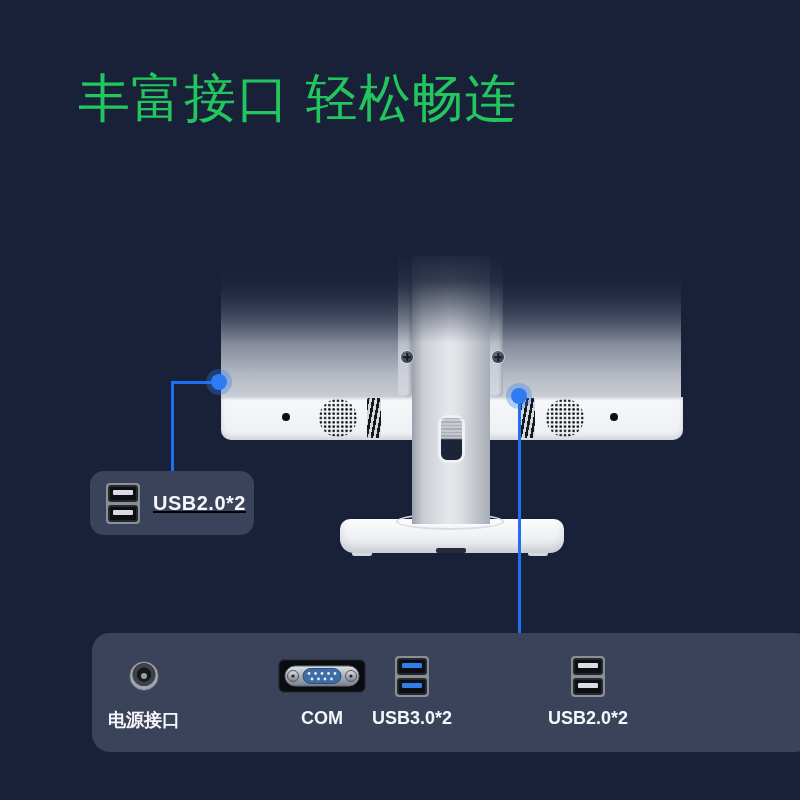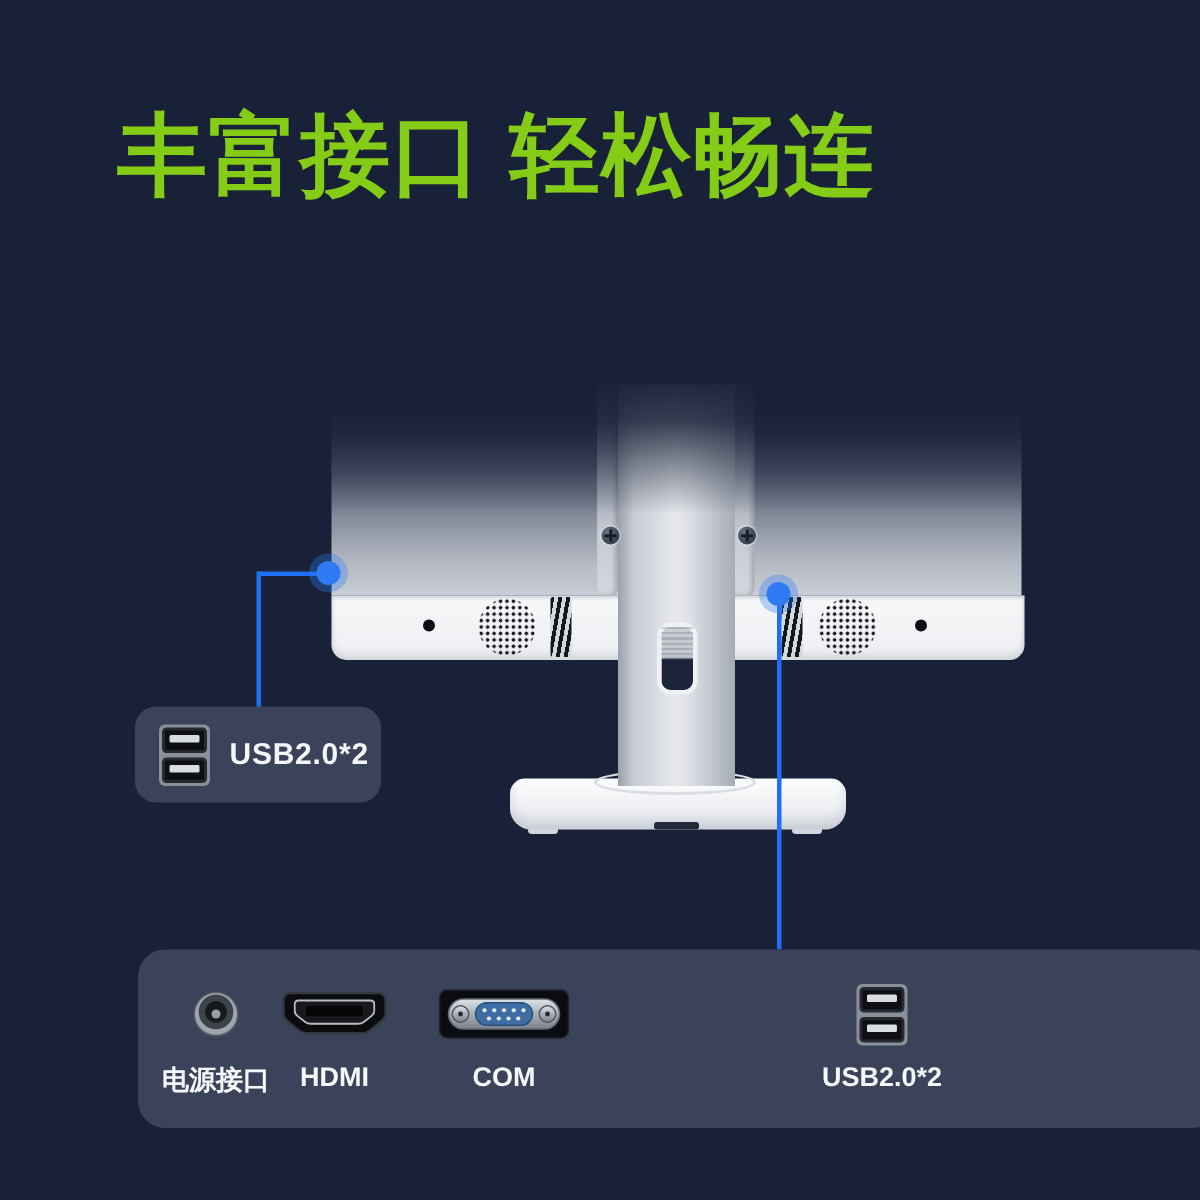--- a/index.html
+++ b/index.html
@@ -4,30 +4,30 @@
 <style>
   html,body { margin:0; padding:0; }
   .stage {
     position:relative; width:800px; height:800px; overflow:hidden;
     background:#182138;
     font-family:"Liberation Sans", sans-serif;
   }
   
   .title {
     position:absolute; left:78px; top:64px; margin:0;
-    font-size:60px; font-weight:700; color:#84cc16; letter-spacing:1px;
+    font-size:52px; font-weight:400; color:#22c55e; letter-spacing:1px;
     white-space:nowrap;
   }
   .subtitle {
     position:absolute; left:78px; top:181px; margin:0;
     font-size:21px; font-weight:400; color:#a8aebc; letter-spacing:0.5px;
     white-space:nowrap;
   }
   
-  .abs { position:absolute; }
+  .abs { position:absolute;text-decoration:underline; }
   .monitor-back {
     left:221px; top:260px; width:460px; height:137px; z-index:1;
     background:linear-gradient(180deg,#182138 0%,#2e3750 18%,#565e72 40%,#8a909f 64%,#b4b9c3 84%,#c9cdd5 100%);
   }
   .monitor-strip {
     left:221px; top:397px; width:462px; height:43px; z-index:2;
     background:linear-gradient(180deg,#f7f8fa,#eceef1);
     border-radius:0 0 10px 10px;
     box-shadow: inset 0 2px 2px rgba(120,126,140,.25), inset 0 -3px 5px rgba(90,96,110,.18);
   }
@@ -203,32 +203,22 @@
 
   <div class="abs ports-panel">
 
     <div class="port-item" style="left:52px">
       <div class="port-icon-box">
         <div class="icon-power"></div>
       </div>
       <span class="port-label">电源接口</span>
     </div>
 
-    <div class="port-item" style="left:131px">
-      <div class="port-icon-box">
-        <svg width="72" height="30" viewBox="0 0 72 30">
-          <path d="M7 1 H65 Q70 1 70 6 V14 Q70 17.5 67.4 19.6 L59.5 26 Q57.3 27.8 54.4 27.8 H17.6 Q14.7 27.8 12.5 26 L4.6 19.6 Q2 17.5 2 14 V6 Q2 1 7 1 Z" fill="#0a0c0e" stroke="#34383e" stroke-width="1.5"></path>
-          <path d="M12 6 H60 Q62.5 6 62.5 8.5 V13 Q62.5 15 60.6 16.4 L55.5 20.3 Q53.9 21.5 51.8 21.5 H20.2 Q18.1 21.5 16.5 20.3 L11.4 16.4 Q9.5 15 9.5 13 V8.5 Q9.5 6 12 6 Z" fill="#17191c" stroke="#b9bec6" stroke-width="1.2"></path>
-          <rect x="17" y="9.5" width="38" height="7" rx="2" fill="#050608"></rect>
-        </svg>
-      </div>
-      <span class="port-label">HDMI</span>
-    </div>
-
-    <div class="port-item" style="left:244px">
+
+    <div class="port-item" style="left:230px">
       <div class="port-icon-box">
         <svg width="88" height="38" viewBox="0 0 88 38">
           <defs>
             <linearGradient id="metal" x1="0" y1="0" x2="0" y2="1">
               <stop offset="0" stop-color="#dfe2e7"></stop>
                 <stop offset="0.5" stop-color="#aab0b9"></stop>
                 <stop offset="1" stop-color="#7c828c"></stop>
             </linearGradient>
           </defs>
           <rect x="1" y="3" width="86" height="32" rx="5" fill="#0a0c10" stroke="#22262d"></rect>
@@ -245,20 +235,29 @@
           <circle cx="57" cy="16.5" r="1.4" fill="#e9edf3"></circle>
           <circle cx="34" cy="22" r="1.4" fill="#e9edf3"></circle>
             <circle cx="40.5" cy="22" r="1.4" fill="#e9edf3"></circle>
           <circle cx="47" cy="22" r="1.4" fill="#e9edf3"></circle>
             <circle cx="53.5" cy="22" r="1.4" fill="#e9edf3"></circle>
         </svg>
       </div>
       <span class="port-label">COM</span>
     </div>
 
+    <div class="port-item" style="left:320px">
+      <div class="port-icon-box">
+        <div class="usb-stack">
+          <div class="usb-slot usb-blue"></div>
+          <div class="usb-slot usb-blue"></div>
+        </div>
+      </div>
+      <span class="port-label">USB3.0*2</span>
+    </div>
 
 
     <div class="port-item" style="left:496px">
       <div class="port-icon-box">
         <div class="usb-stack">
           <div class="usb-slot usb-white"></div>
           <div class="usb-slot usb-white"></div>
         </div>
       </div>
       <span class="port-label">USB2.0*2</span>

